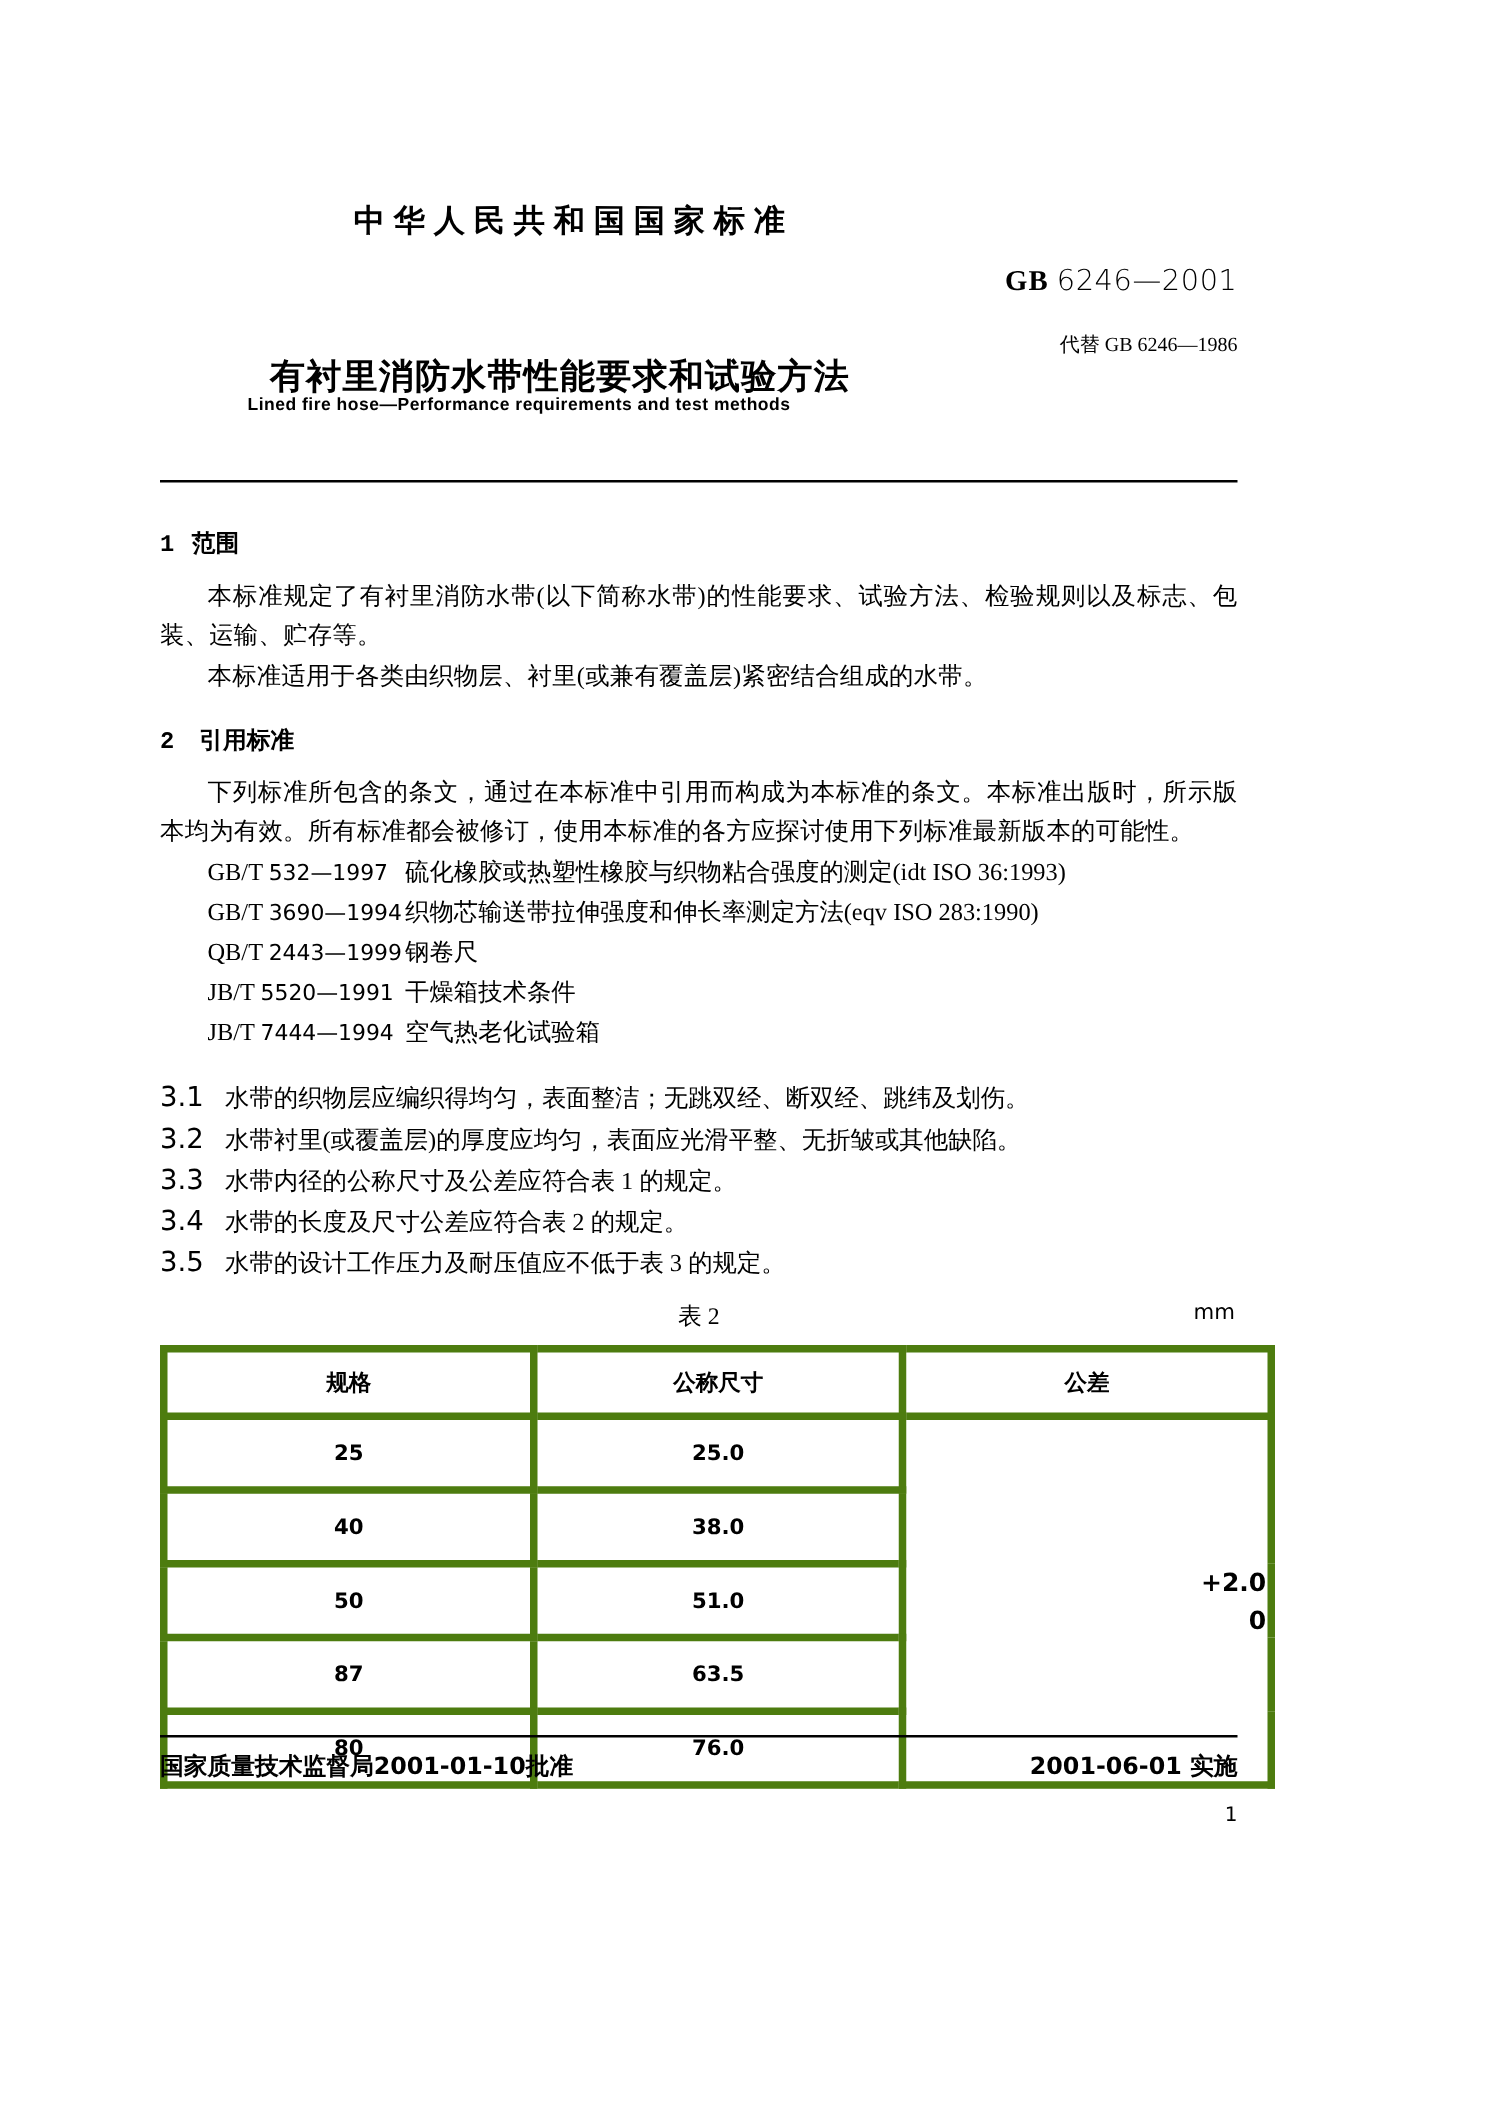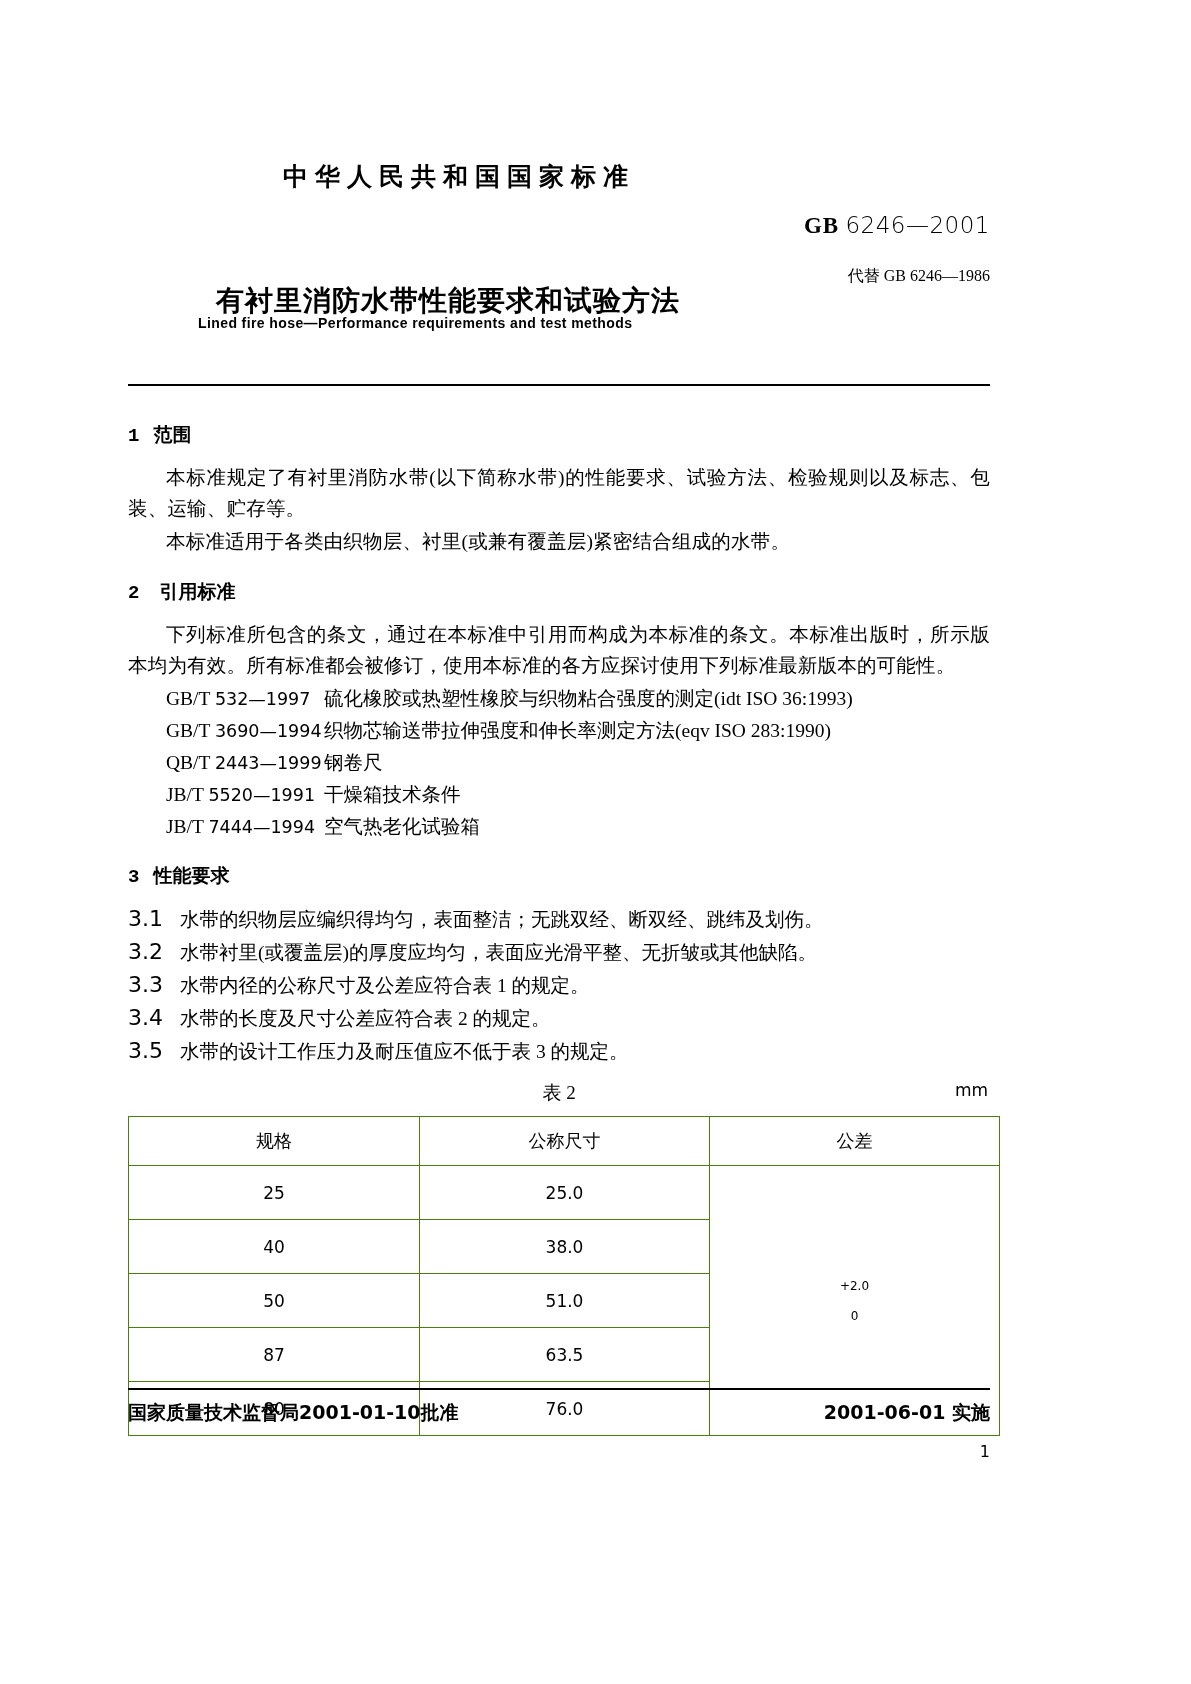--- a/index.html
+++ b/index.html
@@ -165,37 +165,38 @@
     top: 0;
     font-size: 17px;
     font-family: "DejaVu Sans", sans-serif;
   }
   table.t1 {
     border-collapse: collapse;
     width: 862px;
     table-layout: fixed;
   }
   table.t1 th, table.t1 td {
-    border: 1px solid #4d7c0f;
+    border: 6px solid #4d7c0f;
     text-align: center;
     vertical-align: middle;
-    font-weight: normal;
+    font-weight: bold;
   }
   table.t1 th {
     height: 46px;
     font-size: 18px;
   }
   table.t1 td {
     height: 51px;
     font-size: 17px;
     font-family: "DejaVu Sans", sans-serif;
   }
   table.t1 td.tol {
-    font-size: 12px;
+    font-size: 20px;
     line-height: 30px;
+    text-align: right;
   }
   table.t1 .c1 { width: 288px; }
   table.t1 .c2 { width: 287px; }
   table.t1 .c3 { width: 287px; }
 
   
   .rule-bot {
     position: absolute;
     left: 0;
     top: 1388px;
@@ -275,23 +276,20 @@
       <div class="ref-line">
         <span class="code"><span>JB/T</span> <span class="digits">5520—1991</span></span><span>干燥箱技术条件</span>
       </div>
 
       <div class="ref-line">
         <span class="code"><span>JB/T</span> <span class="digits">7444—1994</span></span><span>空气热老化试验箱</span>
       </div>
 
       <div class="spacer-md"></div>
 
-      <div class="h-sec">
-        <span class="numlbl">3</span><span>性能要求</span>
-      </div>
 
       <div class="clause">
         <span class="cnum">3.1</span><span>水带的织物层应编织得均匀，表面整洁；无跳双经、断双经、跳纬及划伤。</span>
       </div>
       <div class="clause">
         <span class="cnum">3.2</span><span>水带衬里(或覆盖层)的厚度应均匀，表面应光滑平整、无折皱或其他缺陷。</span>
       </div>
       <div class="clause">
         <span class="cnum">3.3</span><span>水带内径的公称尺寸及公差应符合表 1 的规定。</span>
       </div>

